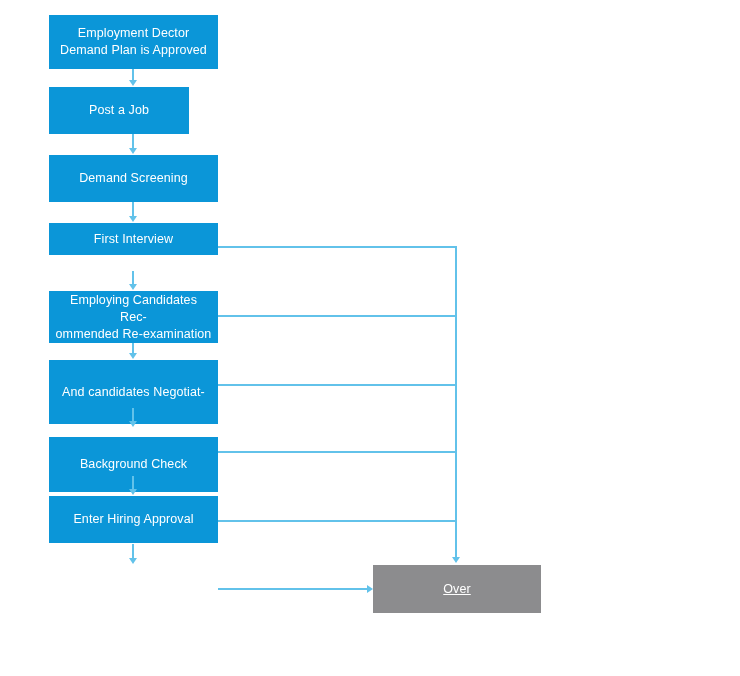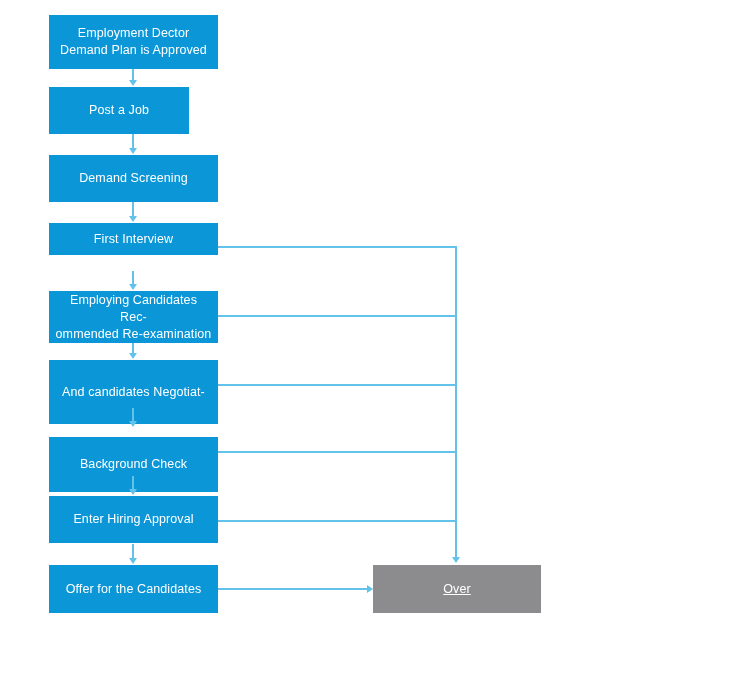--- a/index.html
+++ b/index.html
@@ -99,23 +99,20 @@
   </div>
 
   <div class="node process" style="left:49px; top:428px; width:169px; height:55px;margin-top:9px;">
     <span>Background Check</span>
   </div>
 
   <div class="node process" style="left:49px; top:496px; width:169px; height:47px;">
     <span>Enter Hiring Approval</span>
   </div>
 
-  <div class="node process" style="left:49px; top:565px; width:169px; height:48px;">
-    <span>Offer for the Candidates</span>
-  </div>
 
   <div class="node terminal" style="left:373px; top:565px; width:168px; height:48px;text-decoration:underline;">
     <span>Over</span>
   </div>
 
   <div class="conn v" style="left:132px; top:69px; height:12px;"></div>
   <div class="arrow-down" style="left:129px; top:80px;"></div>
 
   <div class="conn v" style="left:132px; top:134px; height:15px;"></div>
   <div class="arrow-down" style="left:129px; top:148px;"></div>

